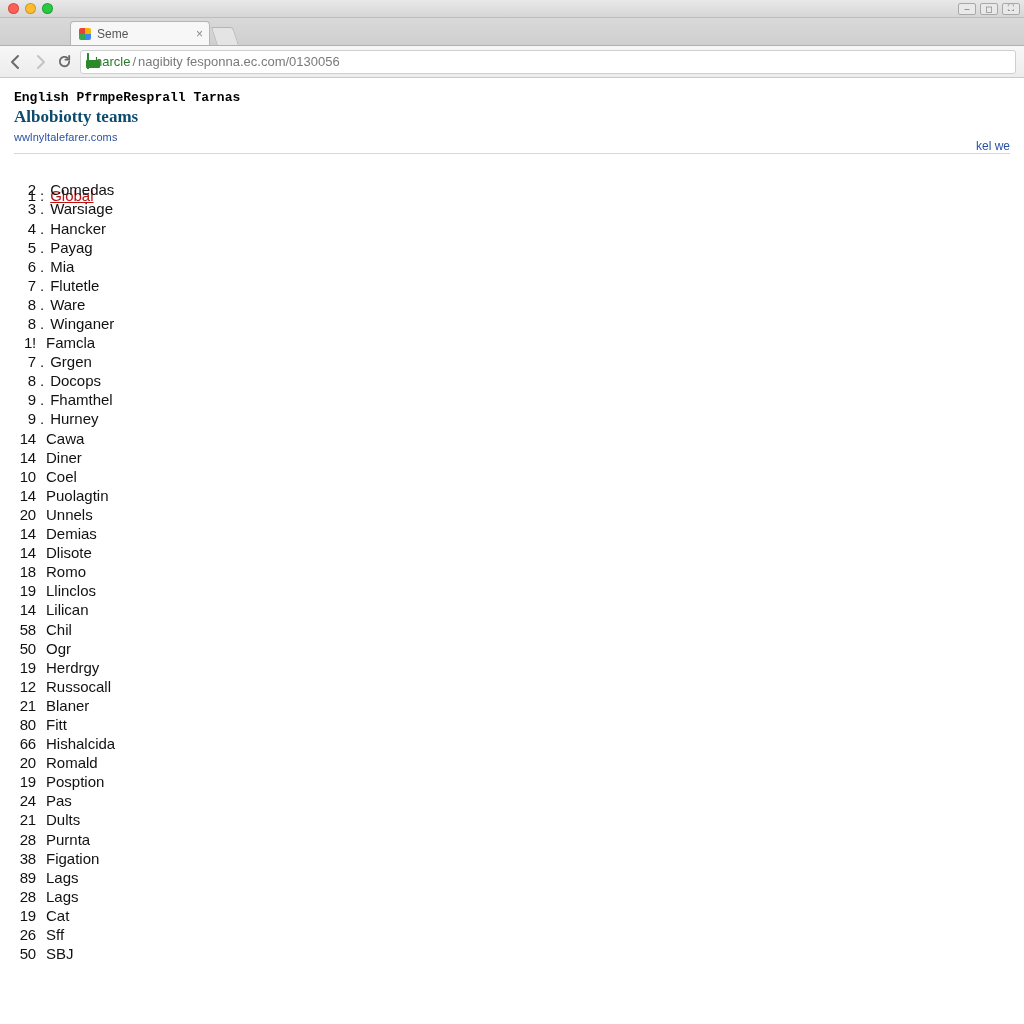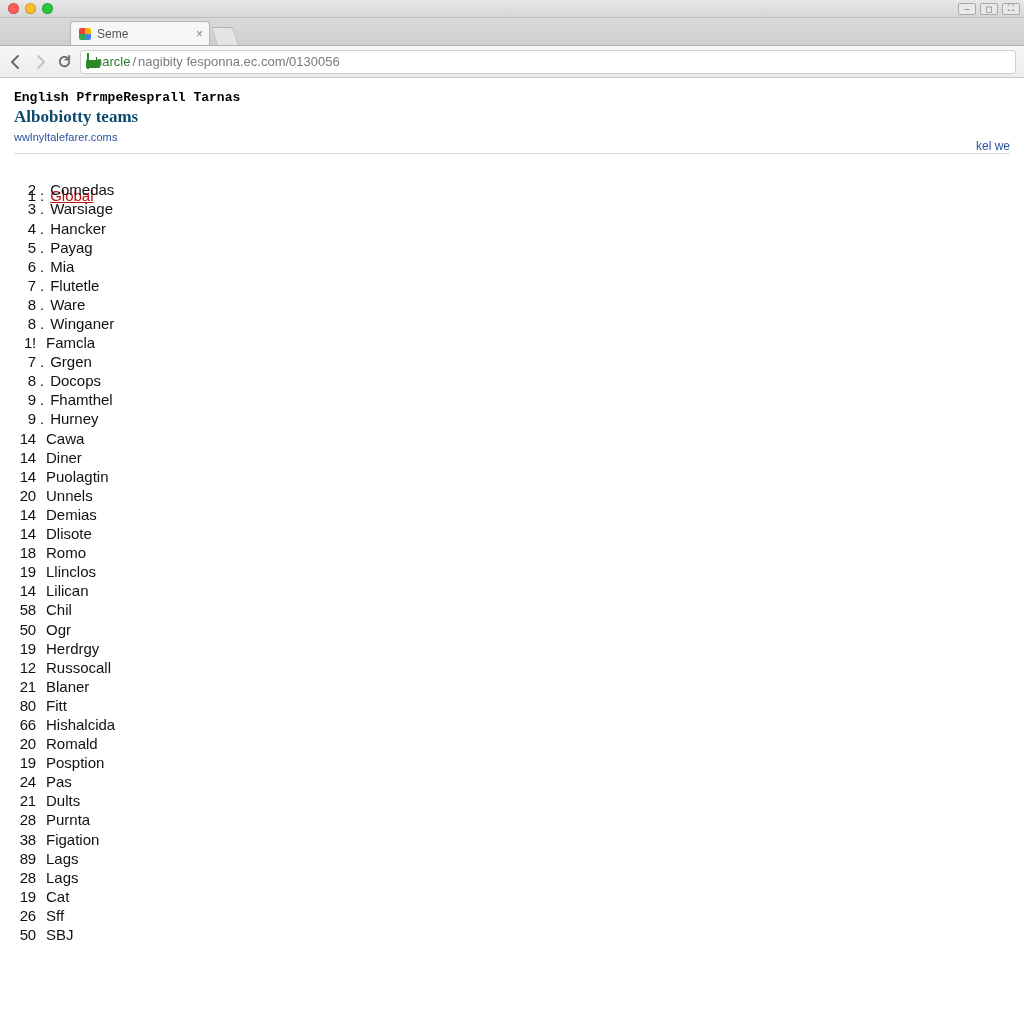--- a/index.html
+++ b/index.html
@@ -172,20 +172,25 @@
         <span class="num">14</span>
         <span class="dot"></span>
         <span class="label">Cawa</span>
       </div>
       <div class="row">
         <span class="num">14</span>
         <span class="dot"></span>
         <span class="label">Diner</span>
       </div>
       <div class="row">
+        <span class="num">10</span>
+        <span class="dot"></span>
+        <span class="label">Coel</span>
+      </div>
+      <div class="row">
         <span class="num">14</span>
         <span class="dot"></span>
         <span class="label">Puolagtin</span>
       </div>
       <div class="row">
         <span class="num">20</span>
         <span class="dot"></span>
         <span class="label">Unnels</span>
       </div>
       <div class="row">

